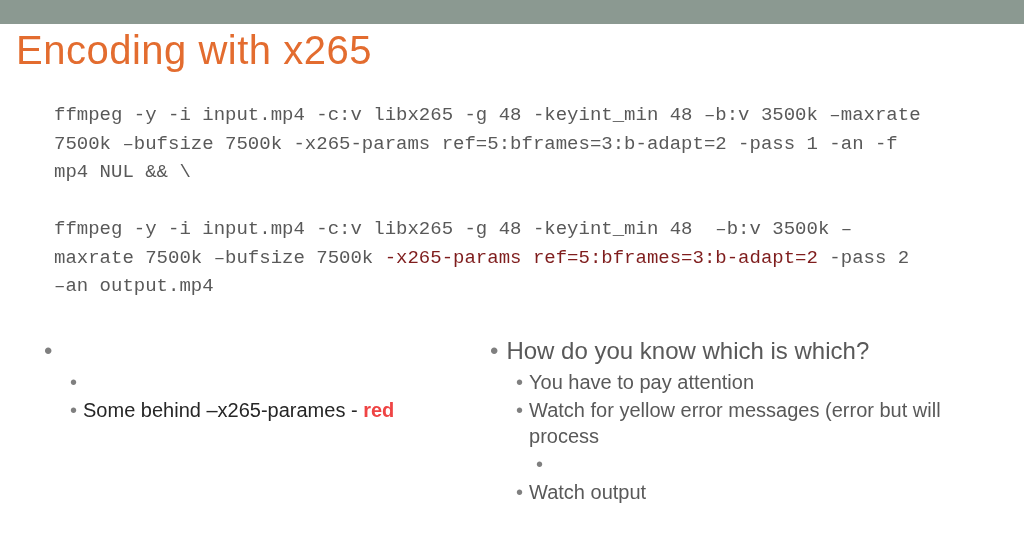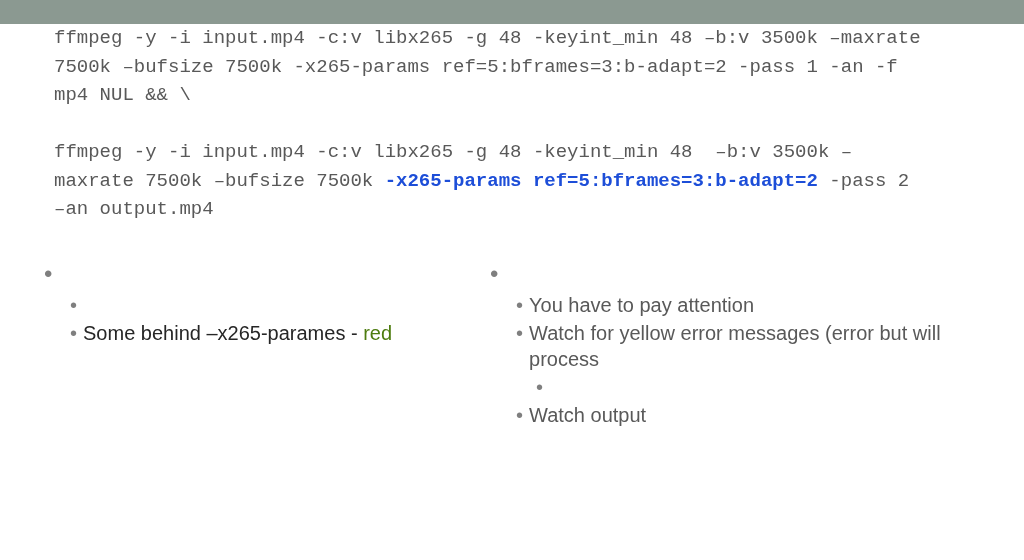--- a/index.html
+++ b/index.html
@@ -31,22 +31,22 @@
       font-size: 19px;
       color: #595959;
       line-height: 1.5;
       margin-left: 38px;
       margin-right: 20px;
       margin-bottom: 36px;
       white-space: pre-wrap;
       word-break: break-word;
     }
     .code-block .red {
-      color: #1d4ed8;
-      font-weight: bold;
+      color: #7f1d1d;
+      font-weight: normal;
     }
     .columns {
       display: flex;
       gap: 36px;
       margin-left: 28px;
     }
     .col {
       flex: 1;
     }
     .col-left { max-width: 410px; }
@@ -86,37 +86,38 @@
       margin-left: 46px;
       margin-bottom: 2px;
       line-height: 1.3;
     }
     .bullet-sub2 .dot {
       color: #7f7f7f;
       font-size: 20px;
       margin-right: 6px;
     }
     .red-text {
-      color: #4d7c0f;
-      font-weight: normal;
+      color: #ef4444;
+      font-weight: bold;
       margin-top: 12px;
     }
     .col-right .bullet-main {
       color: #595959;
     }
     .bullet-sub-black {
       color: #262626;
     }
   </style>
 </head>
 <body>
 
 <div class="top-bar"></div>
 
 <div class="content">
+  <h1 class="title">Encoding with x265</h1>
 
   <div class="code-block"><span>ffmpeg -y -i input.mp4 -c:v libx265 -g 48 -keyint_min 48 –b:v 3500k –maxrate</span>
 <span>7500k –bufsize 7500k -x265-params ref=5:bframes=3:b-adapt=2 -pass 1 -an -f</span>
 <span>mp4 NUL &amp;&amp; \</span>
 
 <span>ffmpeg -y -i input.mp4 -c:v libx265 -g 48 -keyint_min 48  –b:v 3500k –</span>
 <span>maxrate 7500k –bufsize 7500k </span><span class="red">-x265-params ref=5:bframes=3:b-adapt=2</span><span> -pass 2</span>
 <span>–an output.mp4</span></div>
 
   <div class="columns">
@@ -131,20 +132,21 @@
         <span class="dot">•</span>
         <span>
           <span>Some behind –x265-parames - </span><span class="red-text">red</span>
         </span>
       </div>
     </div>
 
     <div class="col col-right">
       <div class="bullet-main">
         <span class="dot">•</span>
+        <span>How do you know which is which?</span>
       </div>
       <div class="bullet-sub">
         <span class="dot">•</span>
         <span>You have to pay attention</span>
       </div>
       <div class="bullet-sub">
         <span class="dot">•</span>
         <span>Watch for yellow error messages (error but will process</span>
       </div>
       <div class="bullet-sub2">

